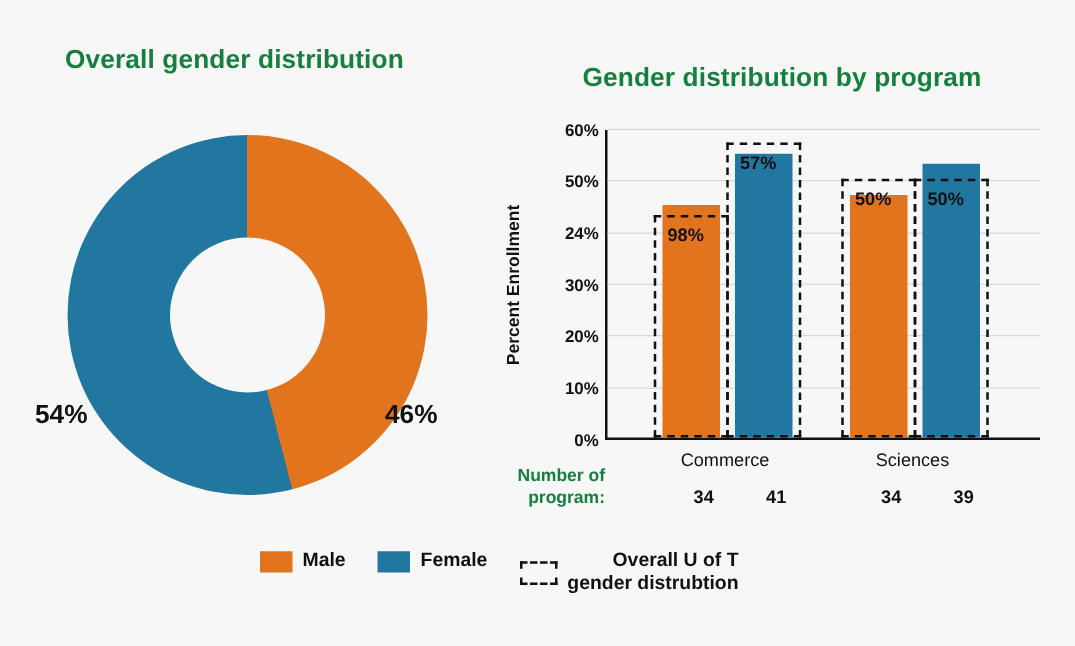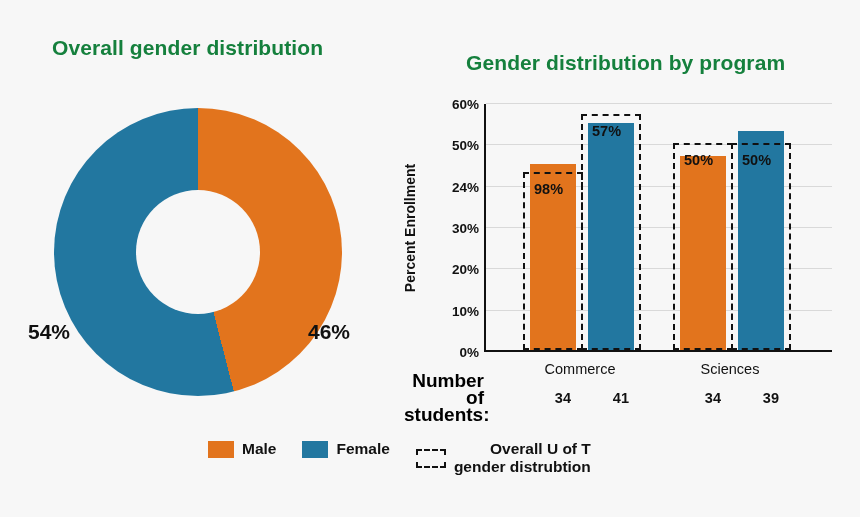--- a/index.html
+++ b/index.html
@@ -141,24 +141,24 @@
     text-align: center;
   }
 
   
   #students-label {
     position: absolute;
     left: 404px;
     top: 372px;
     width: 80px;
     text-align: right;
-    font-size: 19px;
+    font-size: 14px;
     font-weight: bold;
     line-height: 17px;
-    color: #000000;
+    color: #15803d;
   }
   .student-count {
     position: absolute;
     top: 390px;
     font-size: 14.5px;
     font-weight: bold;
     color: #111111;
     text-align: right;
     width: 40px;
   }
@@ -245,21 +245,21 @@
         <div class="dashbox" style="left: 245px; width: 60px; height: 206.667px; bottom: 0px;"></div>
         <div class="bar-value" style="left: 256px; top: 48.3333px;">50%</div>
       </div>
   </div>
 
   <div class="xlabel" id="xlabel-1" style="left: 670px; top: 361px; width: 120px;">Sciences</div>
   <div class="xlabel" id="xlabel-0" style="left: 520px; top: 361px; width: 120px;">Commerce</div>
 
   <div id="students-label">
       <div>Number of</div>
-      <div>students:</div>
+      <div>program:</div>
     </div>
   <div class="student-count" id="count-0" style="left: 531px;">34</div>
   <div class="student-count" id="count-1" style="left: 589px;">41</div>
   <div class="student-count" id="count-2" style="left: 681px;">34</div>
   <div class="student-count" id="count-3" style="left: 739px;">39</div>
 
   <div id="legend">
     <div class="legend-item">
       <span class="swatch male"></span>
       <span class="legend-text">Male</span>

